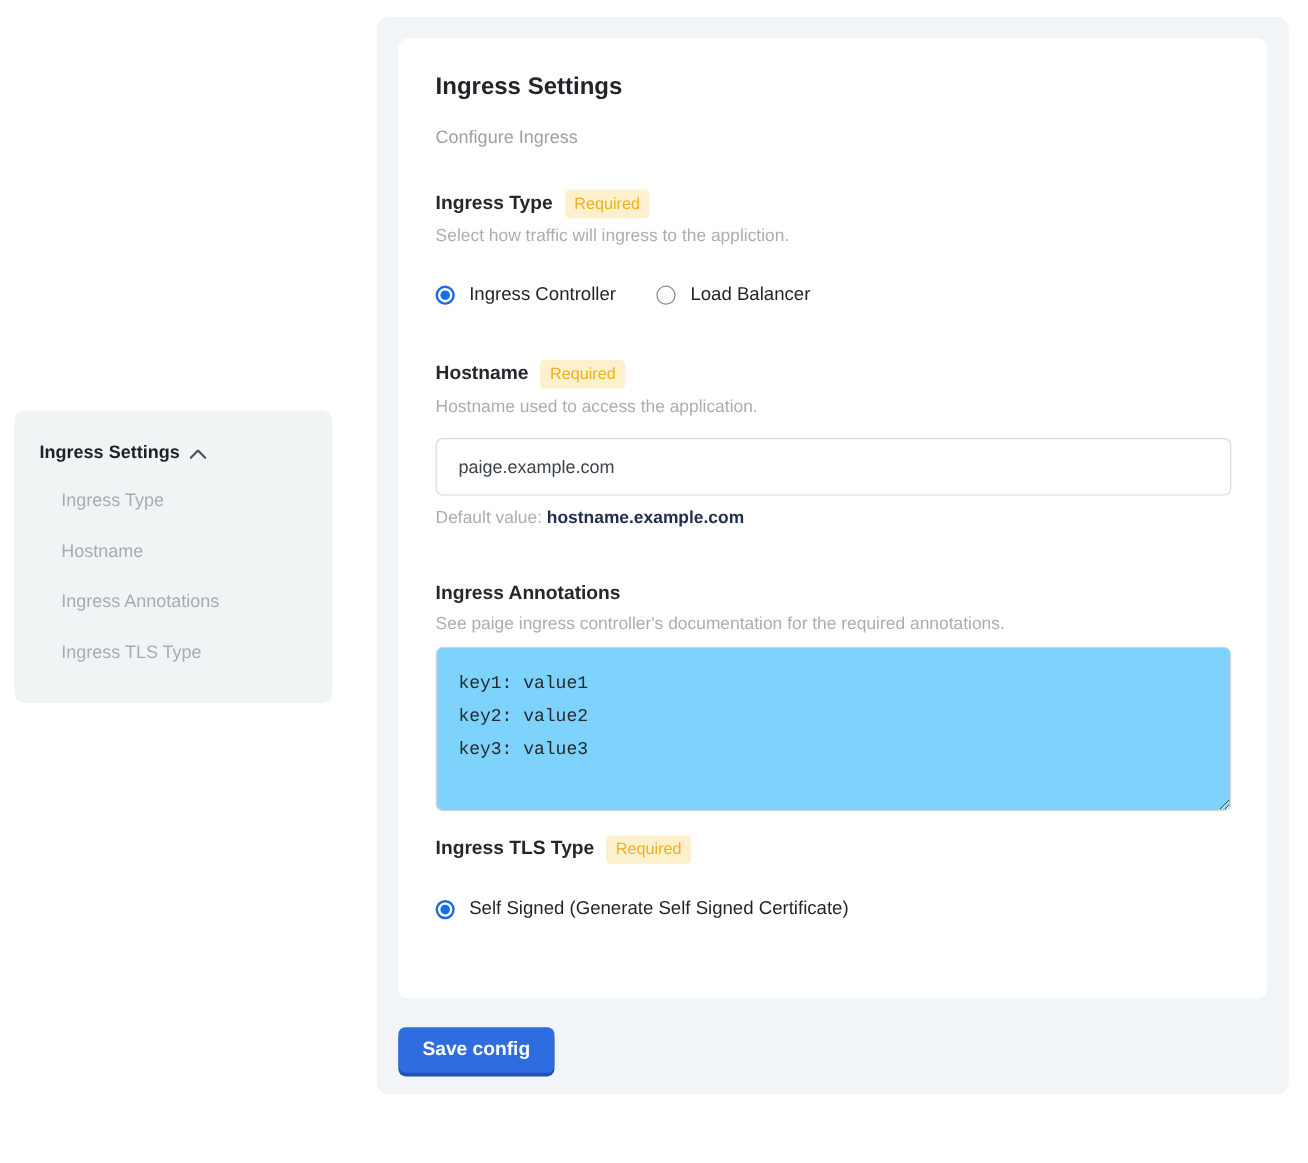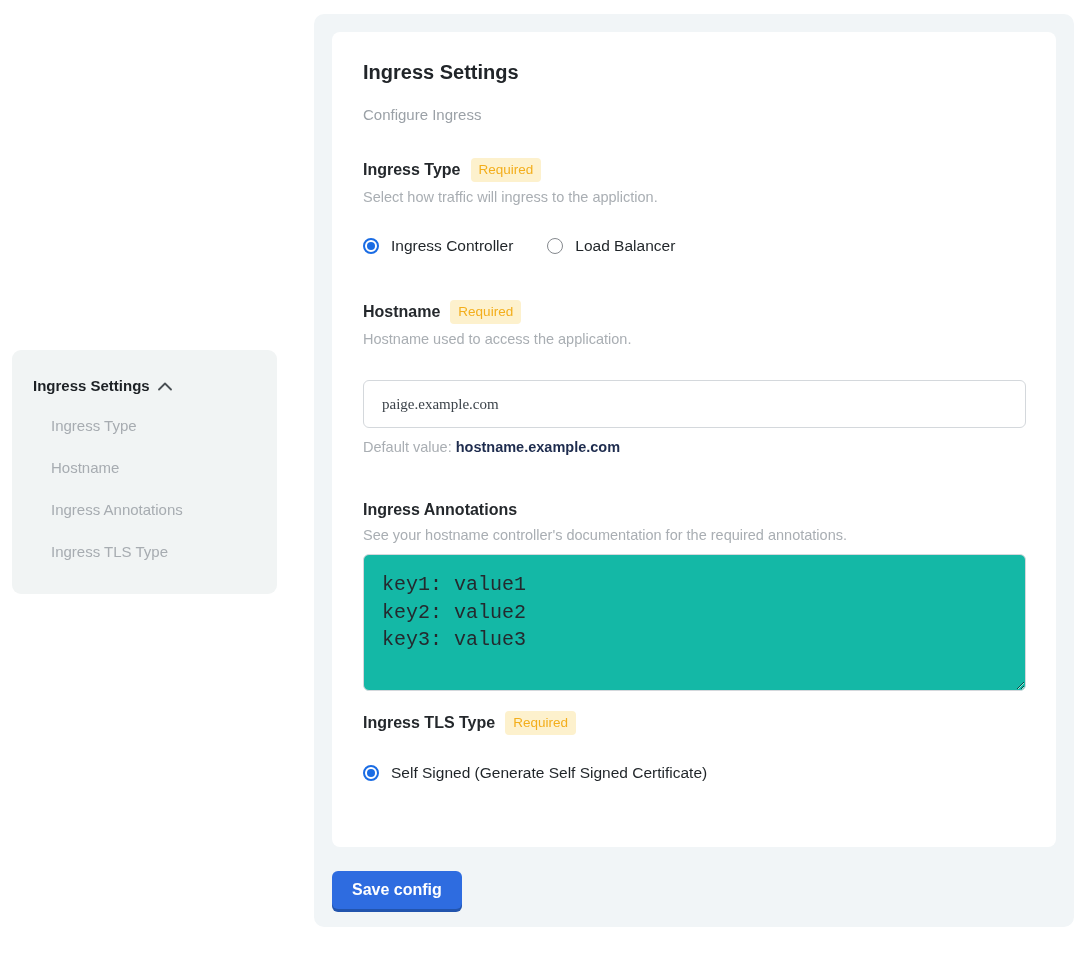--- a/index.html
+++ b/index.html
@@ -149,27 +149,27 @@
     background:var(--accent,#1a6ce4);
   }
   .radio-label{
     font-size:15.5px;
     line-height:20px;
     color:#1f2428;
   }
 
   
   .text-input{
-    margin-top:32px;
+    margin-top:17px;
     width:663px;
     height:48px;
     border:1px solid #d4d8dc;
     border-radius:6px;
     padding:0 18px;
-    font-family:Liberation Serif, serif;
+    font-family:Liberation Sans, sans-serif;
     font-size:15px;
     color:#3c434a;
     background:#fff;
     display:block;
     outline:none;
   }
   .default-line{
     margin-top:11px;
     font-size:14.5px;
     line-height:17px;
@@ -180,24 +180,24 @@
     font-weight:700;
   }
   .annotations-input{
     margin-top:10px;
     width:663px;
     height:137px;
     border:1px solid #d4d8dc;
     border-radius:6px;
     padding:16px 18px;
     font-family:"Liberation Mono","DejaVu Sans Mono",monospace;
-    font-size:20px;
+    font-size:15px;
     line-height:27.5px;
     color:#24292e;
-    background:#14b8a6;
+    background:#7dd3fc;
     resize:both;
     outline:none;
     display:block;
   }
 
   
   .save-btn{
     margin-top:24px;
     background:var(--button-bg,#2e6ce0);
     color:#ffffff;
@@ -265,21 +265,21 @@
         </div>
         <p class="field-desc">Hostname used to access the application.</p>
         <input type="text" class="text-input" value="paige.example.com" style="">
         <p class="default-line"><span>Default value:</span> <b>hostname.example.com</b></p>
       </div>
 
       <div class="field-group">
         <div class="field-header">
           <span class="field-label">Ingress Annotations</span>
         </div>
-        <p class="field-desc">See your hostname controller's documentation for the required annotations.</p>
+        <p class="field-desc">See paige ingress controller's documentation for the required annotations.</p>
         <textarea class="annotations-input" spellcheck="false" style="">key1: value1
 key2: value2
 key3: value3</textarea>
       </div>
 
       <div class="field-group tls">
         <div class="field-header">
           <span class="field-label">Ingress TLS Type</span>
           <span class="badge">Required</span>
         </div>

